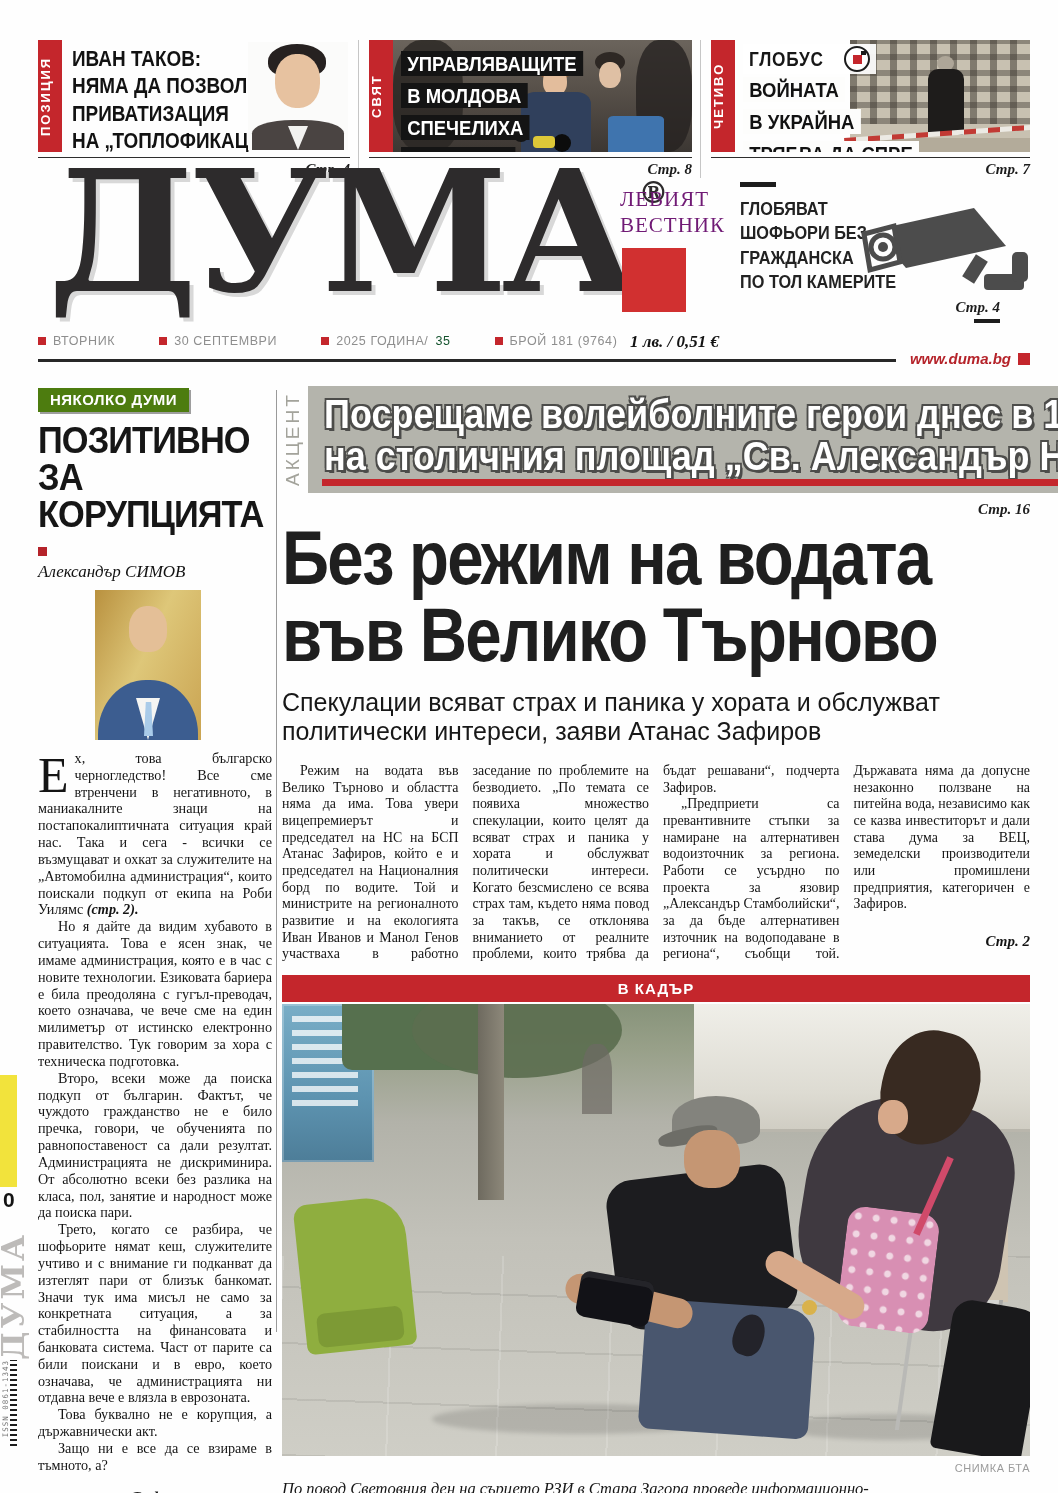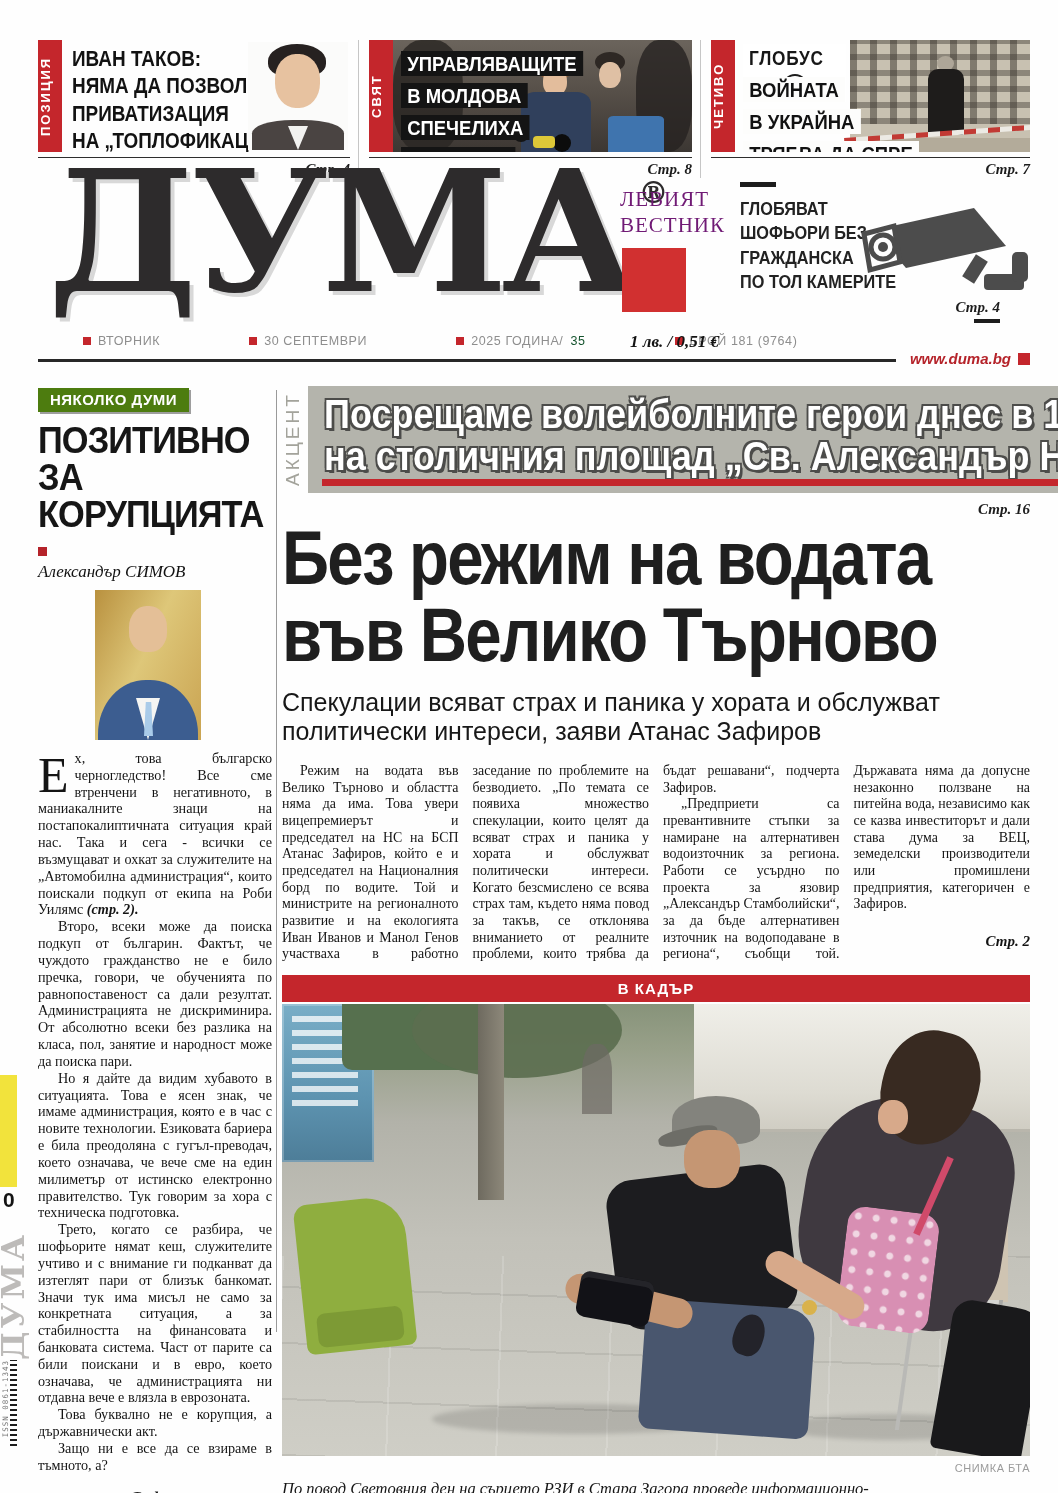--- a/index.html
+++ b/index.html
@@ -57,21 +57,21 @@
   .t3-photo { left:115px; background:#c8c1b1; }
   .t3-windows { position:absolute; inset:0 0 28px 0; opacity:.85; background:
       repeating-linear-gradient(90deg, rgba(45,40,34,.55) 0 7px, transparent 7px 20px),
       repeating-linear-gradient(0deg, rgba(45,40,34,.45) 0 6px, transparent 6px 16px); }
   .t3-man { position:absolute; left:78px; top:16px; width:36px; height:80px; }
   .t3-head { position:absolute; left:9px; top:0; width:17px; height:15px; background:#aea698; border-radius:50%; }
   .t3-coat { position:absolute; left:0; top:13px; width:36px; height:66px; background:#1e1c1b; border-radius:10px 10px 3px 3px; }
   .t3-tape { position:absolute; left:-6px; bottom:16px; width:110%; height:5px; transform:rotate(-4deg);
     background:repeating-linear-gradient(90deg,#c23a34 0 12px,#eceae4 12px 24px); }
   .t3-ground { position:absolute; left:0; bottom:0; width:100%; height:14px; background:#b3ab9a; }
-  .t3-brand { position:absolute; left:8px; top:4px; display:flex; align-items:center; gap:4px; background:rgba(255,255,255,.92); padding:2px 6px;flex-direction:column; }
+  .t3-brand { position:absolute; left:8px; top:4px; display:flex; align-items:center; gap:4px; background:rgba(255,255,255,.92); padding:2px 6px; }
   .t3-brand-text { font:700 21px "Liberation Sans", sans-serif; letter-spacing:1px; color:#171717; transform:scaleX(.82); transform-origin:left; }
   .globe { position:relative; width:26px; height:26px; border:2px solid #1c1c1c; border-radius:50%; background:#fff; }
   .globe i { position:absolute; left:7px; top:7px; width:9px; height:9px; background:#c4262c; }
   .globe u { position:absolute; right:2px; top:3px; width:5px; height:4px; background:#1c1c1c; }
   .t3-title-wrap { position:absolute; left:8px; top:34px; }
   .t-foot { border-top:1.5px solid #2d2d2d; margin-top:5px; padding-top:2px; text-align:right; }
   .pg { font:italic 700 15px "Liberation Serif", serif; color:#1d1d1d; }
 
   
   .masthead { position:absolute; left:38px; top:176px; width:992px; height:152px; }
@@ -85,21 +85,21 @@
   .promo-dash { width:36px; height:5px; background:#1d1d1d; margin-bottom:10px; }
   .promo-title { font-size:18.5px; line-height:1.32; color:#222; white-space:pre-line; width:200px; }
   .promo-cam { position:absolute; right:-4px; top:18px; width:178px; height:96px; }
   .promo-foot { position:absolute; right:30px; top:116px; text-align:right; }
   .promo-foot .dash2 { width:26px; height:4px; background:#1d1d1d; margin:3px 0 0 auto; }
 
   
   .dateline { position:absolute; left:38px; top:334px; width:992px; height:46px; }
   .dl-items { display:flex; gap:44px; align-items:center; }
   .dl-item { display:flex; gap:7px; align-items:center;
-    font:400 12.5px "Liberation Sans", sans-serif; letter-spacing:.6px; color:#8e8e8e;margin-left:45px; }
+    font:400 12.5px "Liberation Sans", sans-serif; letter-spacing:.6px; color:#8e8e8e; }
   .dl-item .sq { width:8px; height:8px; }
   .dl-red { color:#14532d; }
   .dl-price { position:absolute; left:592px; top:-2px; font:italic 700 17px "Liberation Serif", serif; color:#141414; }
   .dl-rule { position:absolute; left:0; right:0; top:25px; height:3px; background:#282828; }
   .dl-site { position:absolute; right:0; top:13px; background:#fefefe; padding:3px 0 3px 14px;
     display:flex; align-items:center; gap:7px;
     font:italic 700 15px "Liberation Sans", sans-serif; color:#b5232a; }
   .dl-site .sq { width:12px; height:12px; }
 
   
@@ -365,22 +365,22 @@
     <div class="op-sq"></div>
     <div class="op-author">Александър СИМОВ</div>
     <div class="portrait">
       <div class="po-head"></div>
       <div class="po-suit"></div>
       <div class="po-shirt"></div>
       <div class="po-tie"></div>
     </div>
     <div class="op-text">
       <p class="p-first"><span>Ех, това българско черногледство! Все сме втренчени в негативното, в маниакалните знаци на постапокалиптичната ситуация край нас. Така и сега - всички се възмущават и охкат за служителите на „Автомобилна администрация“, които поискали подкуп от екипа на Роби Уилямс </span><span class="ref">(стр. 2).</span></p>
+      <p>Но я дайте да видим хубавото в ситуацията. Това е ясен знак, че имаме администрация, която е в час с новите технологии. Езиковата бариера е била преодоляна с гугъл-преводач, което означава, че вече сме на един милиметър от истинско електронно правителство. Тук говорим за хора с техническа подготовка.</p>
       <p>Второ, всеки може да поиска подкуп от българин. Фактът, че чуждото гражданство не е било пречка, говори, че обученията по равнопоставеност са дали резултат. Администрацията не дискриминира. От абсолютно всеки без разлика на класа, пол, занятие и народност може да поиска пари.</p>
-      <p>Но я дайте да видим хубавото в ситуацията. Това е ясен знак, че имаме администрация, която е в час с новите технологии. Езиковата бариера е била преодоляна с гугъл-преводач, което означава, че вече сме на един милиметър от истинско електронно правителство. Тук говорим за хора с техническа подготовка.</p>
       <p>Трето, когато се разбира, че шофьорите нямат кеш, служителите учтиво и с внимание ги подканват да изтеглят пари от близък банкомат. Значи тук има мисъл не само за конкретната ситуация, а за стабилността на финансовата и банковата система. Част от парите са били поискани и в евро, което означава, че администрацията ни отдавна вече е влязла в еврозоната.</p>
       <p>Това буквално не е корупция, а държавнически акт.</p>
       <p>Защо ни е все да се взираме в тъмното, а?</p>
     </div>
     <div class="wx-city">София</div>
     
     
   </div>
 
   <div class="vline"></div>

